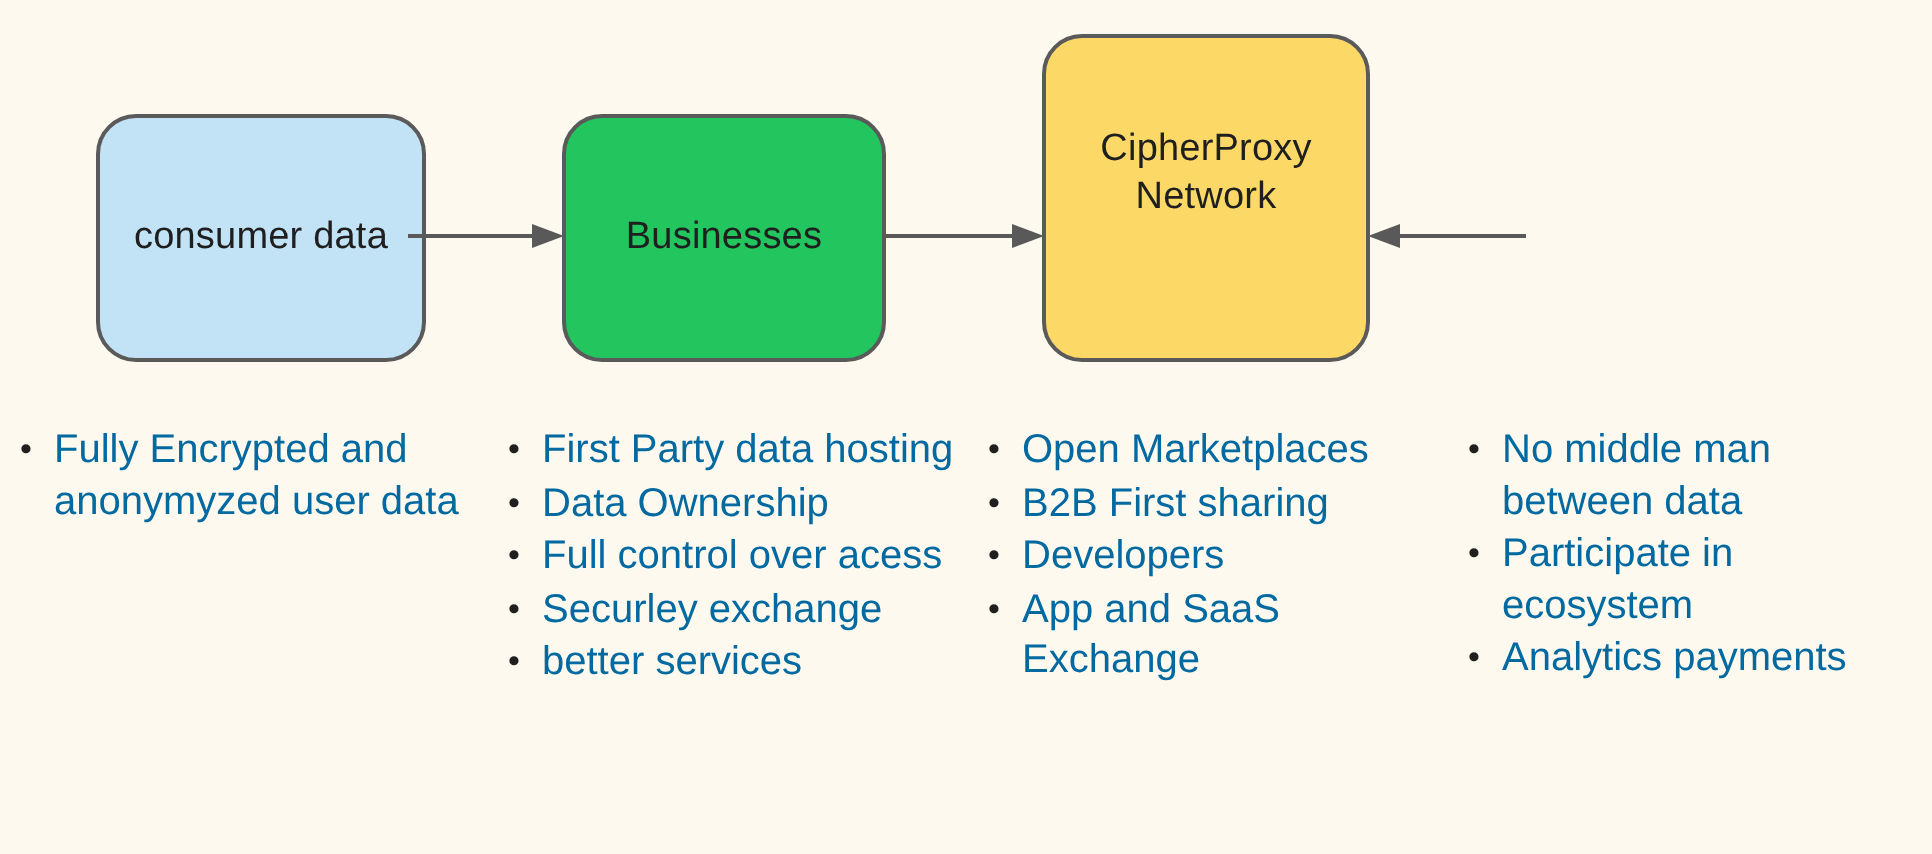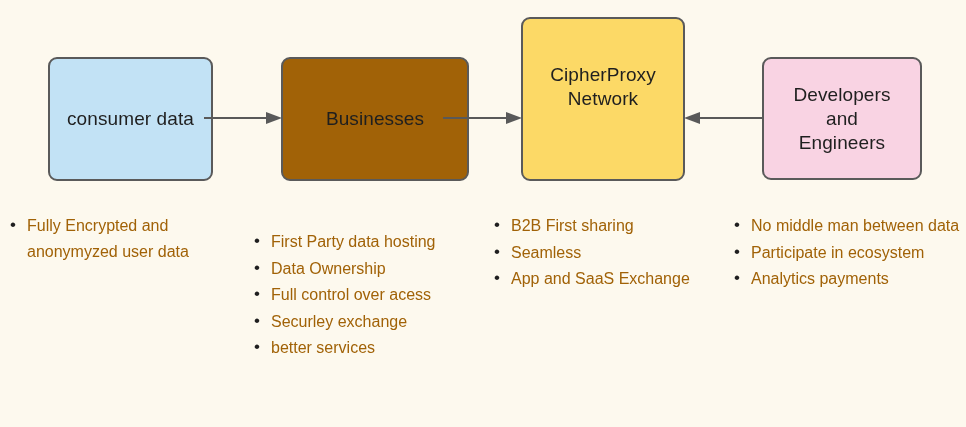--- a/index.html
+++ b/index.html
@@ -17,39 +17,39 @@
     position: relative;
     width: 966px;
     height: 427px;
   }
 
   
   .node {
     position: absolute;
     box-sizing: border-box;
     border: 2px solid #5a5a5a;
-    border-radius: 9px;
+    border-radius: 20px;
     display: flex;
     align-items: center;
     justify-content: center;
     text-align: center;
     color: #1f1f1f;
     font-size: 19px;
     line-height: 24px;
     letter-spacing: 0.1px;
   }
   .node-consumer {
     left: 48px;  top: 57px;
     width: 165px; height: 124px;
     background: #c2e2f5;
   }
   .node-businesses {
     left: 281px; top: 57px;
-    width: 188px; height: 124px;
-    background: #a16207;
+    width: 162px; height: 124px;
+    background: #22c55e;
   }
   .node-cipherproxy {
     left: 521px; top: 17px;
     width: 164px; height: 164px;
     background: #fcd966;
     align-items: flex-start;
     padding-top: 44px;
   }
   .node-developers {
     left: 762px; top: 57px;
@@ -69,40 +69,40 @@
   }
   .arrow svg { display: block; }
 
   
   .bullets {
     position: absolute;
     top: 213px;
     margin: 0;
     padding: 0;
     list-style: none;
-    color: #a16207;
-    font-size: 16px;
+    color: #0369a1;
+    font-size: 20px;
     line-height: 25.5px;
   }
   .bullets li {
     position: relative;
     padding-left: 19px;
     margin: 0 0 1px 0;
   }
   .bullets li::before {
     content: "\2022";
     position: absolute;
     left: 2px;
     top: -1px;
     font-size: 17px;
     line-height: 25.5px;
     color: #1f1f1f;
   }
   .col-1 { left: 8px;   width: 230px; }
-  .col-2 { left: 252px; width: 235px; margin-top: 16px; }
+  .col-2 { left: 252px; width: 235px; }
   .col-3 { left: 492px; width: 230px; }
   .col-4 { left: 732px; width: 232px; }
 </style>
 </head>
 <body>
 
 <div id="canvas">
 
   <div class="node node-consumer">
     <span class="node-label">consumer data</span>
@@ -110,25 +110,20 @@
 
   <div class="node node-businesses">
     <span class="node-label">Businesses</span>
   </div>
 
   <div class="node node-cipherproxy">
     <span class="node-label">CipherProxy
 Network</span>
   </div>
 
-  <div class="node node-developers">
-    <span class="node-label">Developers
-and
-Engineers</span>
-  </div>
 
   <div class="arrow" style="left:204px; top:112px; width:78px;">
     <svg width="78" height="12" viewBox="0 0 78 12">
       <line x1="0" y1="6" x2="67" y2="6" stroke="#595959" stroke-width="2"></line>
       <polygon points="78,6 62,12 62,0" fill="#595959"></polygon>
     </svg>
   </div>
 
   <div class="arrow" style="left:443px; top:112px; width:79px;">
     <svg width="79" height="12" viewBox="0 0 79 12">
@@ -150,22 +145,23 @@
 
   <ul class="bullets col-2">
     <li>First Party data hosting</li>
     <li>Data Ownership</li>
     <li>Full control over acess</li>
     <li>Securley exchange</li>
     <li>better services</li>
   </ul>
 
   <ul class="bullets col-3">
+    <li>Open Marketplaces</li>
     <li>B2B First sharing</li>
-    <li>Seamless</li>
+    <li>Developers</li>
     <li>App and SaaS Exchange</li>
   </ul>
 
   <ul class="bullets col-4">
     <li>No middle man between data</li>
     <li>Participate in ecosystem</li>
     <li>Analytics payments</li>
   </ul>
 
 </div>

